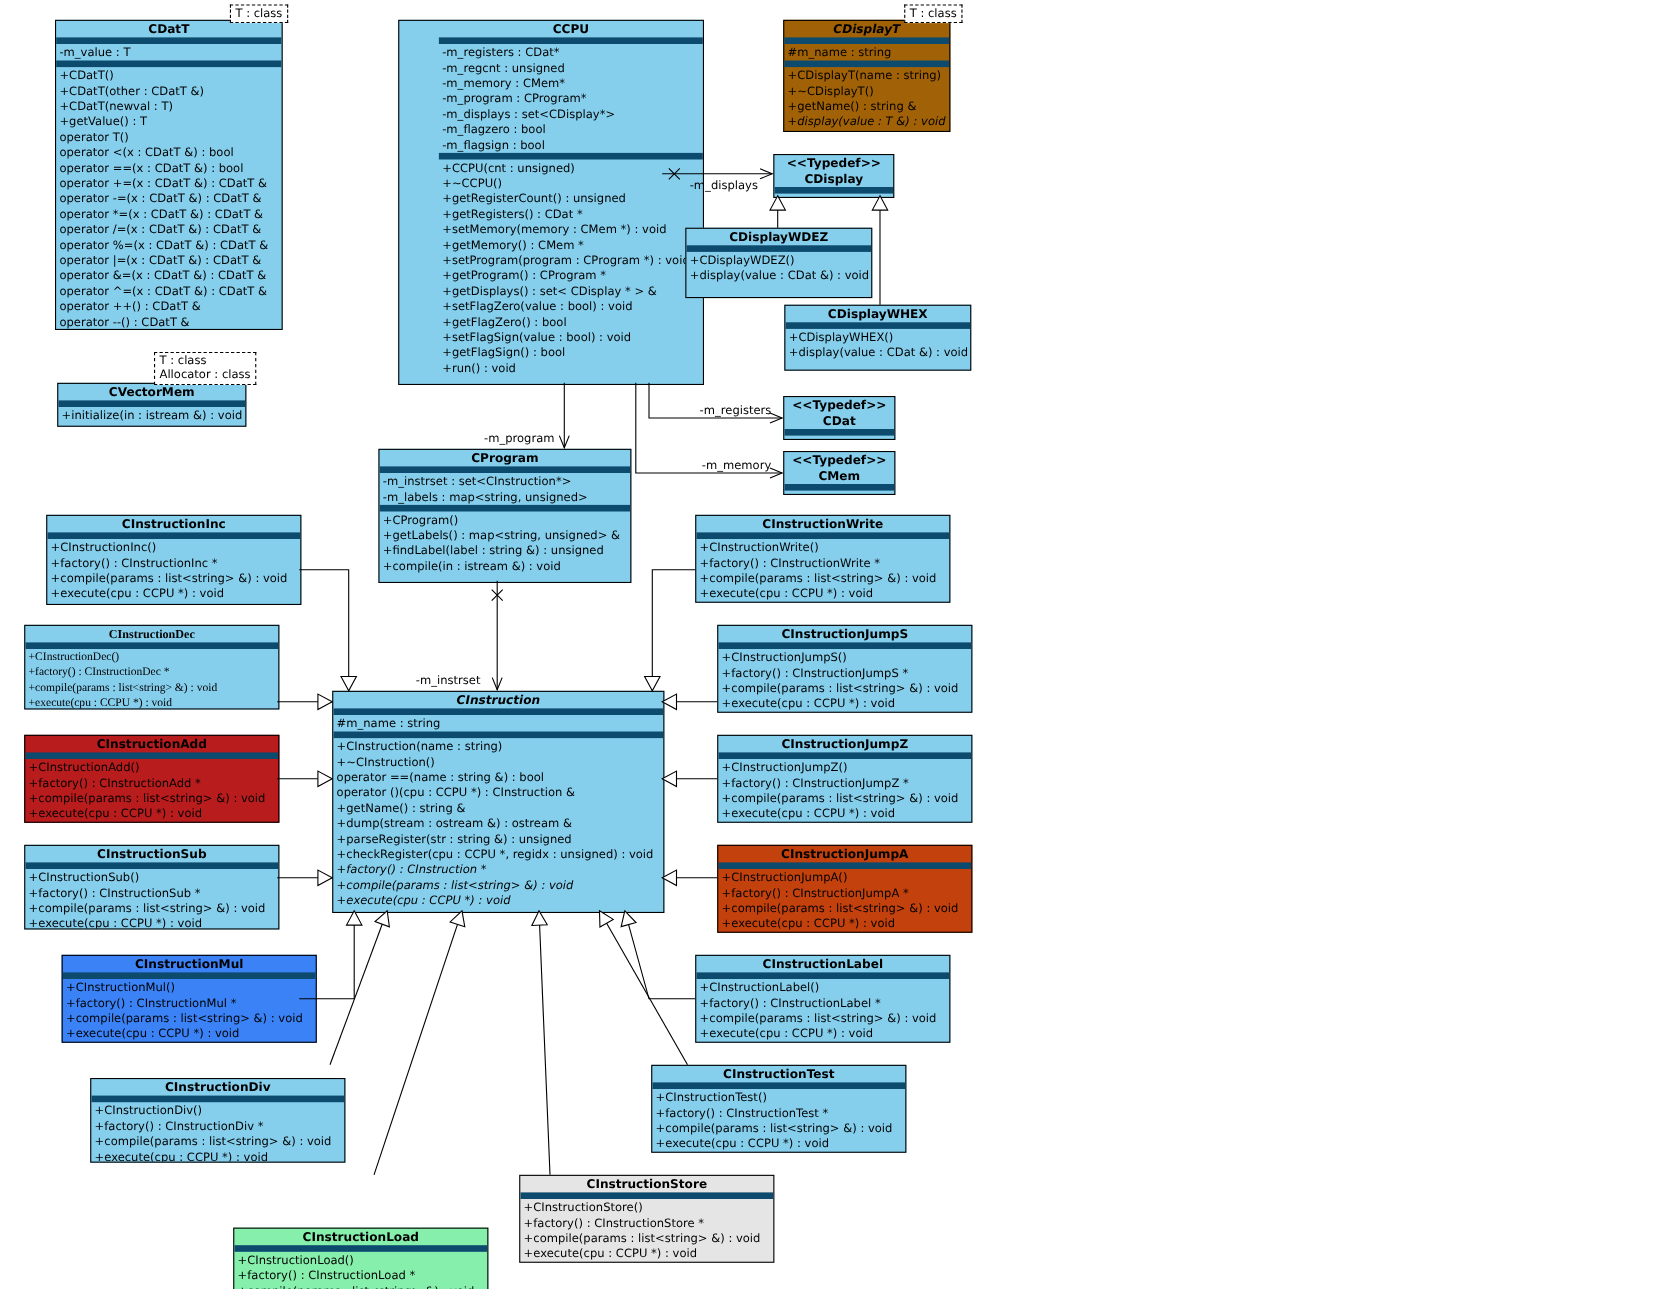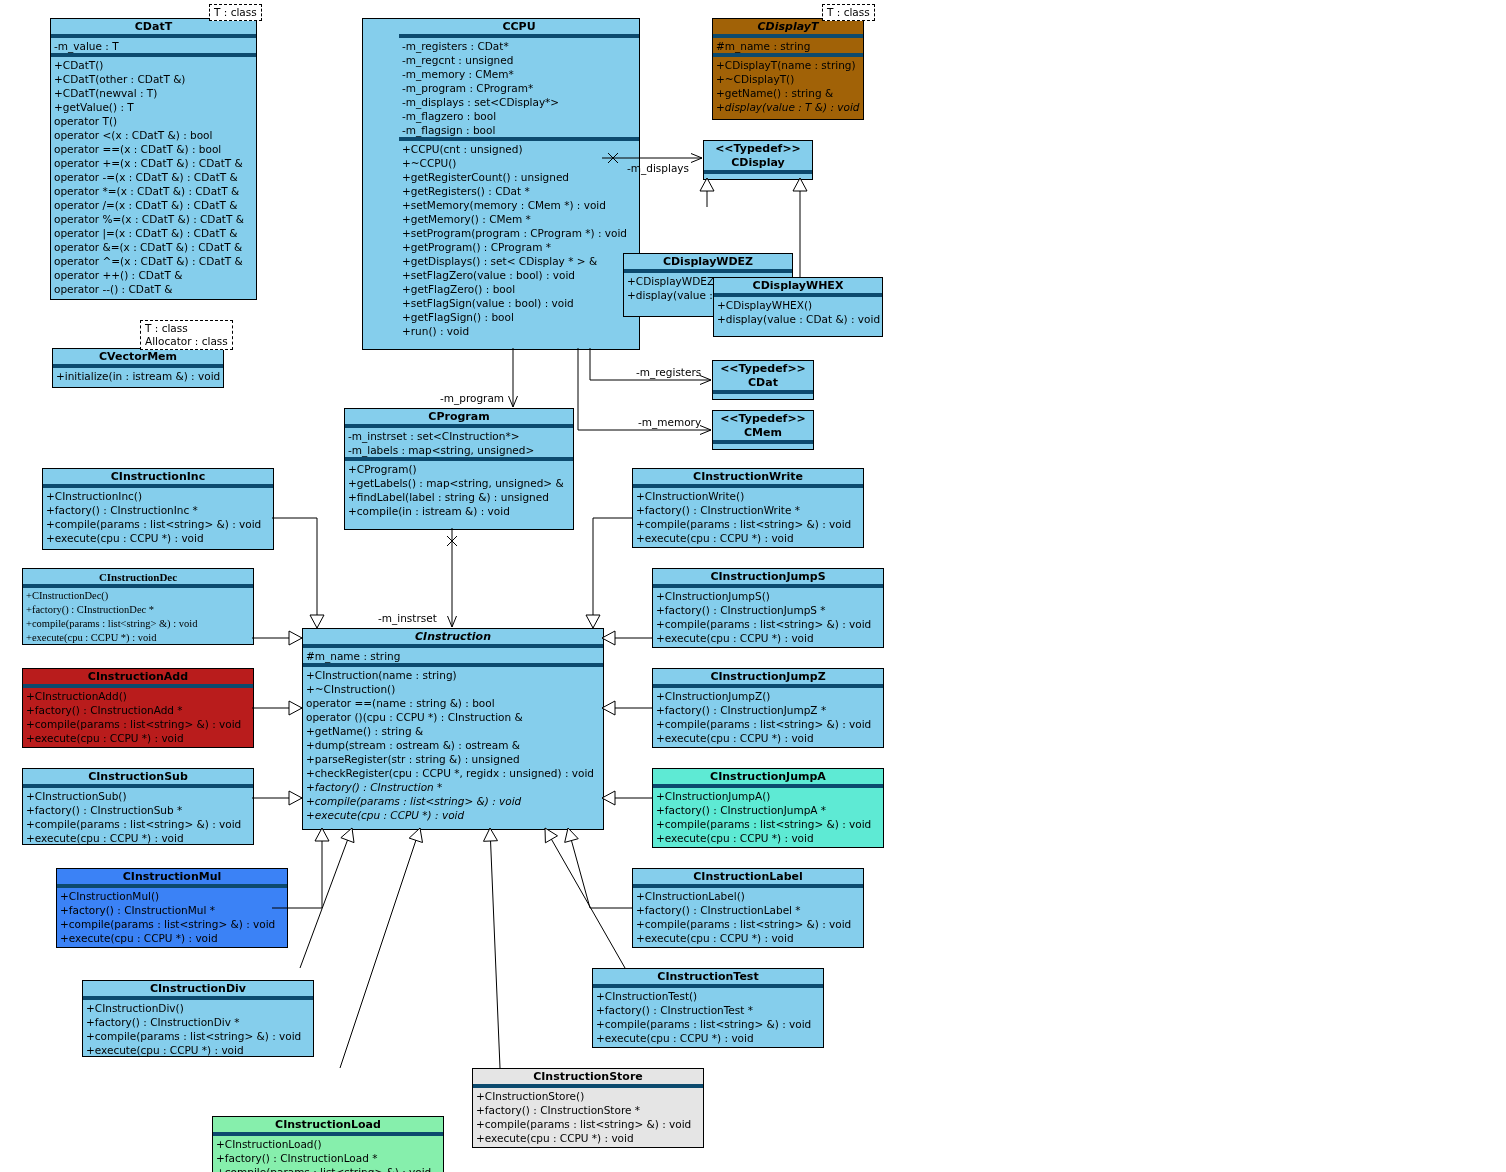--- a/index.html
+++ b/index.html
@@ -1,20 +1,20 @@
 <!DOCTYPE html>
 <html><head>
 <meta charset="utf-8">
 <style>
   html,body{margin:0;padding:0}
   body{font-family:"DejaVu Sans","Liberation Sans",sans-serif;background:#fff}
   #stage{position:relative;width:1506px;height:1172px;background:#fff;overflow:hidden}
   .uml-class{position:absolute;border:1px solid #000;display:flex;flex-direction:column;overflow:hidden;z-index:1;color:#000}
   .uml-title{font-size:11px;font-weight:bold;text-align:center;padding:1px 3px 0;line-height:14px}
-  .compartment{border-top:4px solid #0c4a6e;padding:1px 0 0}
+  .compartment{border-top:6px solid #0c4a6e;padding:1px 0 0}
   .compartment.grow{flex:1 1 auto}
   .member{font-size:10.5px;line-height:14px;padding:0 3px;white-space:nowrap}
   .member.italic{font-style:italic}
   .tpl-box{position:absolute;border:1px dashed #000;background:#fff;font-size:10.5px;line-height:13px;padding:1px 4px;white-space:nowrap;z-index:10;color:#000}
   #edges{position:absolute;left:0;top:0;z-index:5;pointer-events:none}
   #edges polyline,#edges path{stroke:#000;fill:none;stroke-width:1}
   #edges polygon{fill:#fff;stroke:#000;stroke-width:1}
   #edges text{font-size:10.5px;fill:#000}
 </style>
 </head>
@@ -185,21 +185,21 @@
         <div class="member italic">+display(value : T &amp;) : void</div>
       </div>
     </div>
     <div class="uml-class" style="left: 703px; top: 140px; width: 108px; height: 38px; background: rgb(133, 206, 236); border-color: rgb(0, 0, 0);">
       <div class="uml-title">
         <div>&lt;&lt;Typedef&gt;&gt;</div>
         <div>CDisplay</div>
       </div>
       <div class="compartment grow"></div>
     </div>
-    <div class="uml-class" style="left: 623px; top: 207px; width: 168px; height: 62px; background: rgb(133, 206, 236); border-color: rgb(0, 0, 0); margin-top: 46px;">
+    <div class="uml-class" style="left: 623px; top: 207px; width: 168px; height: 62px; background: rgb(133, 206, 236); border-color: rgb(0, 0, 0);">
       <div class="uml-title">
         <div>CDisplayWDEZ</div>
       </div>
       <div class="compartment grow">
         <div class="member">+CDisplayWDEZ()</div>
         <div class="member">+display(value : CDat &amp;) : void</div>
       </div>
     </div>
     <div class="uml-class" style="left: 713px; top: 277px; width: 168px; height: 58px; background: rgb(133, 206, 236); border-color: rgb(0, 0, 0);">
       <div class="uml-title">
@@ -382,21 +382,21 @@
       <div class="uml-title">
         <div>CInstructionJumpZ</div>
       </div>
       <div class="compartment grow">
         <div class="member">+CInstructionJumpZ()</div>
         <div class="member">+factory() : CInstructionJumpZ *</div>
         <div class="member">+compile(params : list&lt;string&gt; &amp;) : void</div>
         <div class="member">+execute(cpu : CCPU *) : void</div>
       </div>
     </div>
-    <div class="uml-class" style="left: 652px; top: 768px; width: 230px; height: 78px; background: #5eead4; border-color: rgb(0, 0, 0);">
+    <div class="uml-class" style="left: 652px; top: 768px; width: 230px; height: 78px; background: #c2410c; border-color: rgb(0, 0, 0);">
       <div class="uml-title">
         <div>CInstructionJumpA</div>
       </div>
       <div class="compartment grow">
         <div class="member">+CInstructionJumpA()</div>
         <div class="member">+factory() : CInstructionJumpA *</div>
         <div class="member">+compile(params : list&lt;string&gt; &amp;) : void</div>
         <div class="member">+execute(cpu : CCPU *) : void</div>
       </div>
     </div>

